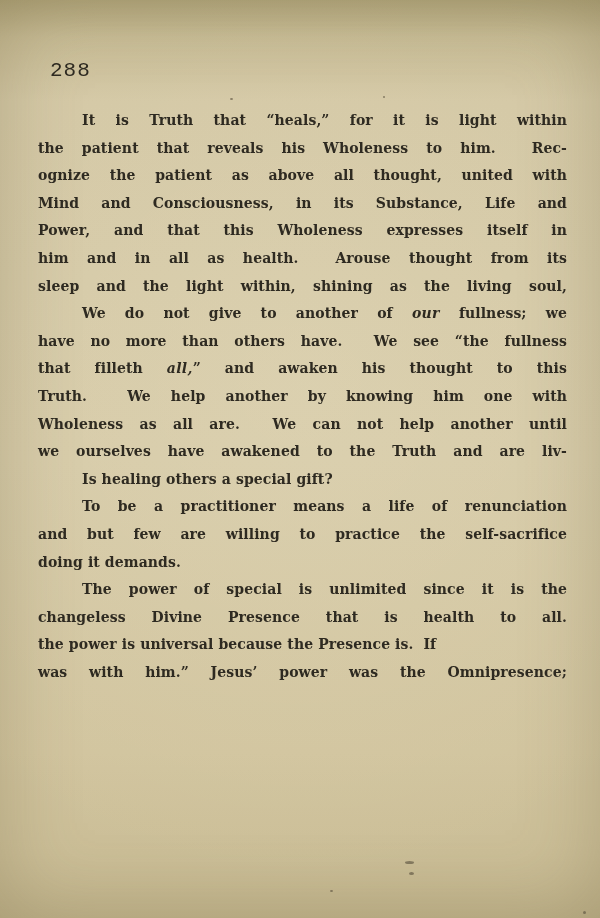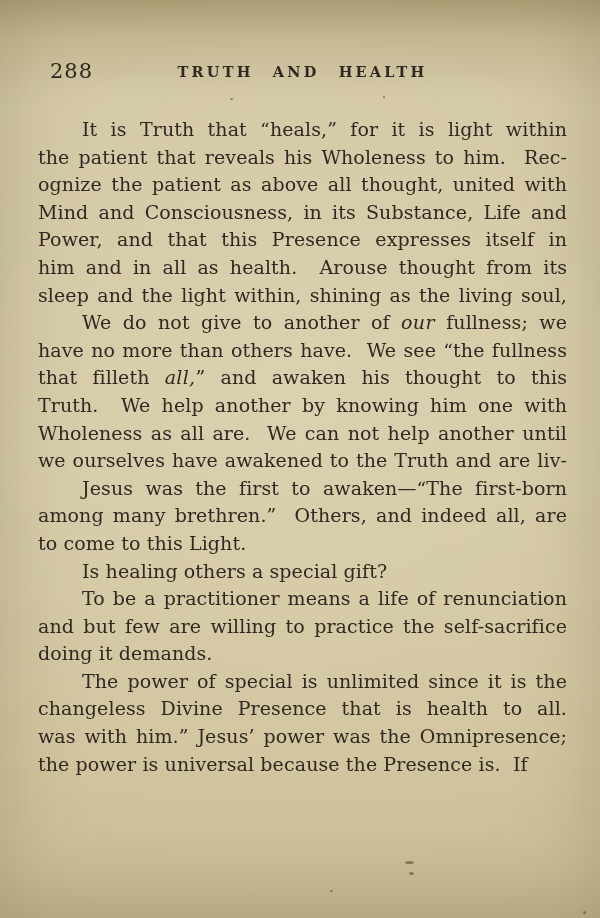--- a/index.html
+++ b/index.html
@@ -15,91 +15,86 @@
     box-shadow: inset 0 0 80px rgba(110,95,58,0.30);
     font-family: "DejaVu Serif", "Liberation Serif", serif;
     color: #2e2a21;
   }
   .header {
     position: absolute;
     top: 59px; left: 38px; right: 33px; height: 28px;
   }
   .page-number {
     position: absolute; left: 12px; top: 0;
-    font-size: 21px; letter-spacing: 1px;
+    font-size: 21px; letter-spacing: 1px; font-family: Liberation Mono, monospace;
   }
   .running-title {
     position: absolute; left: 0; right: 0; top: 4px;
     text-align: center;
     font-size: 14.5px; font-weight: bold;
     letter-spacing: 3.2px; word-spacing: 11px;
   }
   .body-text {
     position: absolute;
-    top: 116px; left: 38px; width: 529px;
-    font-size: 19px;
+    top: 107px; left: 38px; width: 529px;
+    font-size: 14px;
     line-height: 27.6px;
     letter-spacing: 0.1px;
+    font-weight: bold;
   }
   .para { margin: 0; }
   .line { text-align: justify; text-align-last: justify; }
   .line.first { text-indent: 44px; }
   .line.last { text-align-last: left; }
   .line em { font-style: italic; letter-spacing: 0.3px; }
   .speck {
     position: absolute;
     background: #5e5540;
     border-radius: 50%;
     opacity: 0.65;
   }
 </style>
 </head>
 <body>
 
 <div class="page">
   <div class="header">
     <div class="page-number">288</div>
-    <div class="running-title">TRUTH AND HEALTH</div>
   </div>
   <div class="body-text">
       <div class="para">
         <div class="line first">It is Truth that “heals,” for it is light within</div>
         <div class="line">the patient that reveals his Wholeness to him.&nbsp; Rec-</div>
         <div class="line">ognize the patient as above all thought, united with</div>
         <div class="line">Mind and Consciousness, in its Substance, Life and</div>
-        <div class="line">Power, and that this Presence expresses itself in</div>
+        <div class="line">Power, and that this Wholeness expresses itself in</div>
         <div class="line">him and in all as health.&nbsp; Arouse thought from its</div>
         <div class="line">sleep and the light within, shining as the living soul,</div>
       </div>
       <div class="para">
         <div class="line first">We do not give to another of <em>our</em> fullness; we</div>
         <div class="line">have no more than others have.&nbsp; We see “the fullness</div>
         <div class="line">that filleth <em>all,</em>” and awaken his thought to this</div>
         <div class="line">Truth.&nbsp; We help another by knowing him one with</div>
         <div class="line">Wholeness as all are.&nbsp; We can not help another until</div>
         <div class="line">we ourselves have awakened to the Truth and are liv-</div>
       </div>
       <div class="para">
-        <div class="line first">Jesus was the first to awaken—“The first-born</div>
-        <div class="line">among many brethren.”&nbsp; Others, and indeed all, are</div>
-        <div class="line last">to come to this Light.</div>
-      </div>
-      <div class="para">
         <div class="line first last">Is healing others a special gift?</div>
       </div>
       <div class="para">
         <div class="line first">To be a practitioner means a life of renunciation</div>
         <div class="line">and but few are willing to practice the self-sacrifice</div>
         <div class="line last">doing it demands.</div>
       </div>
       <div class="para">
         <div class="line first">The power of special is unlimited since it is the</div>
         <div class="line">changeless Divine Presence that is health to all.</div>
+        <div class="line last">the power is universal because the Presence is.&nbsp; If</div>
         <div class="line">was with him.” Jesus’ power was the Omnipresence;</div>
-        <div class="line last">the power is universal because the Presence is.&nbsp; If</div>
       </div>
     </div>
 <div class="speck" style="left: 405px; top: 861px; width: 9px; height: 3px;"></div>
     <div class="speck" style="left: 409px; top: 872px; width: 5px; height: 3px;"></div>
     <div class="speck" style="left: 583px; top: 911px; width: 3px; height: 3px;"></div>
     <div class="speck" style="left: 230px; top: 98px; width: 3px; height: 2px;"></div>
     <div class="speck" style="left: 383px; top: 96px; width: 2px; height: 2px;"></div>
     <div class="speck" style="left: 330px; top: 890px; width: 3px; height: 2px;"></div>
   </div>
 

